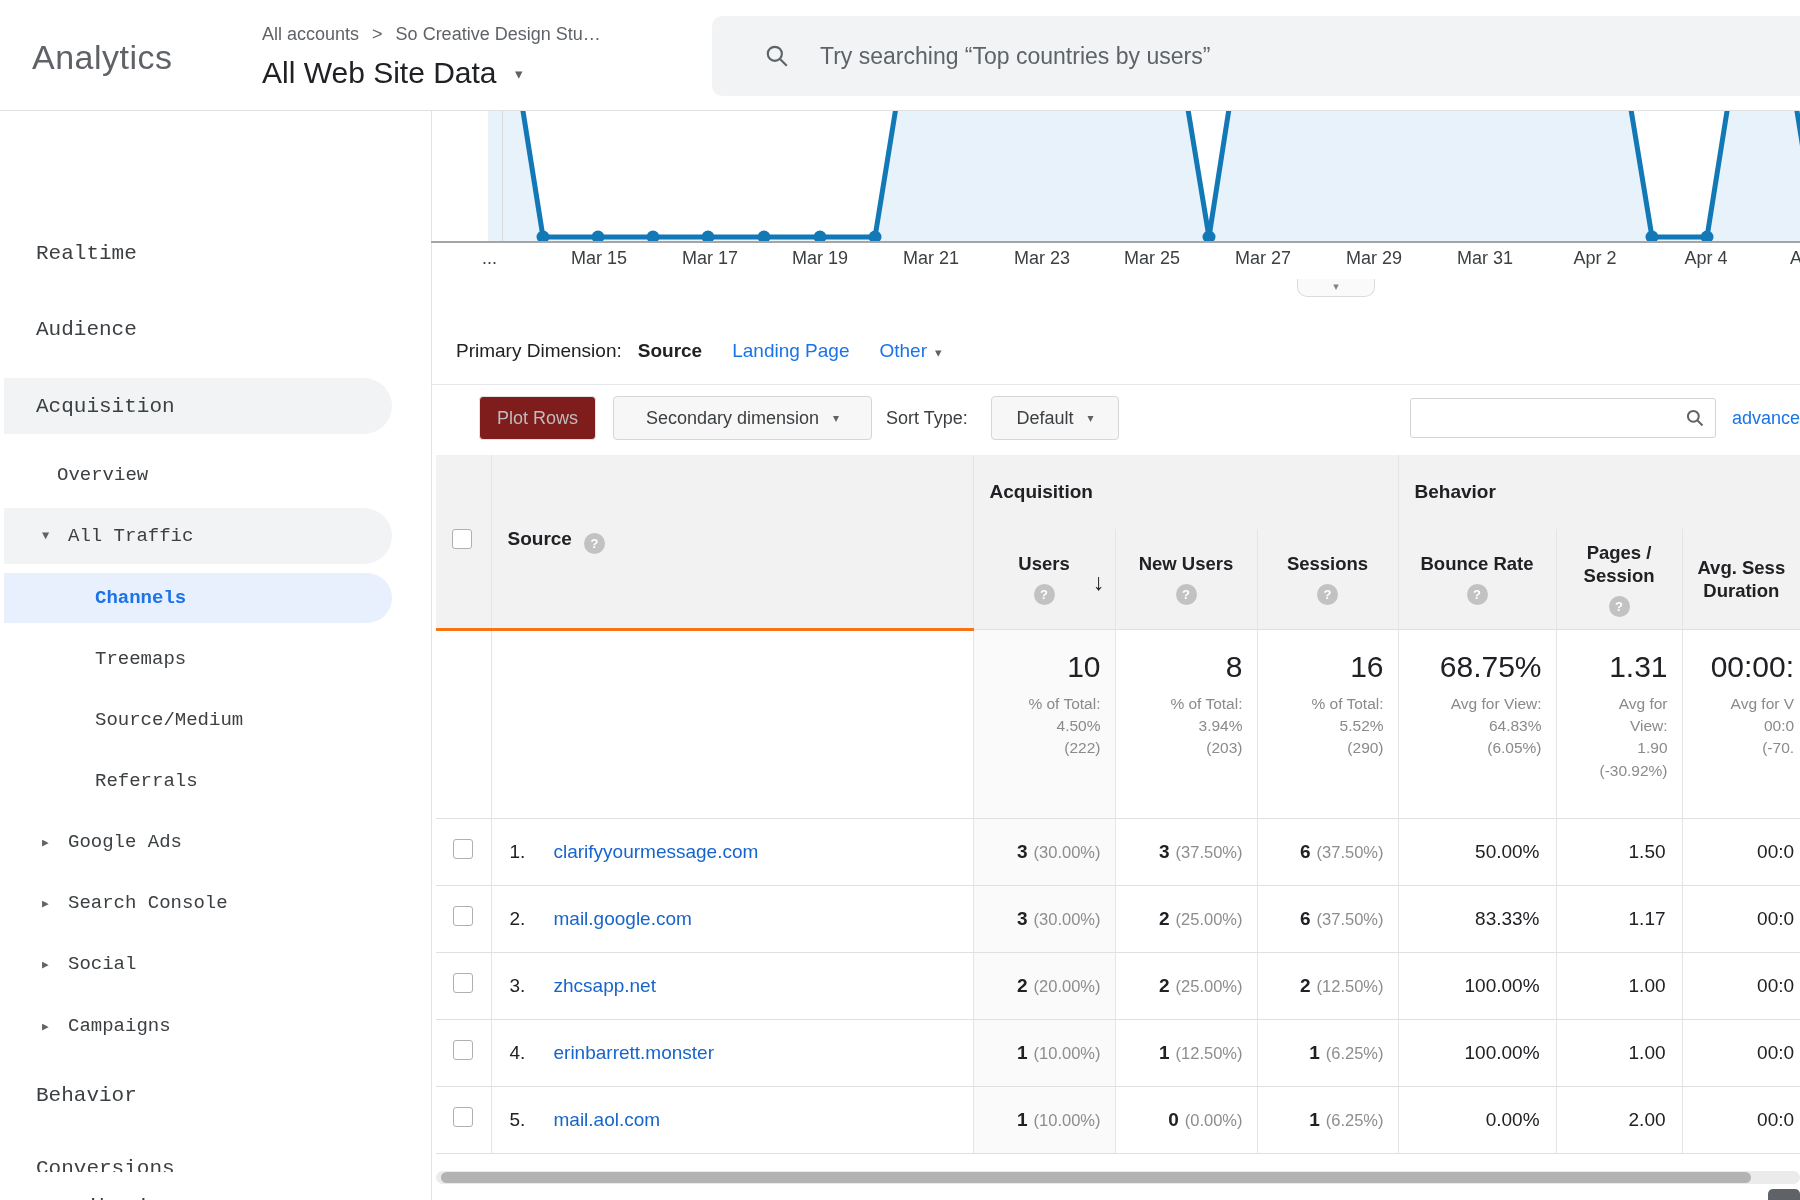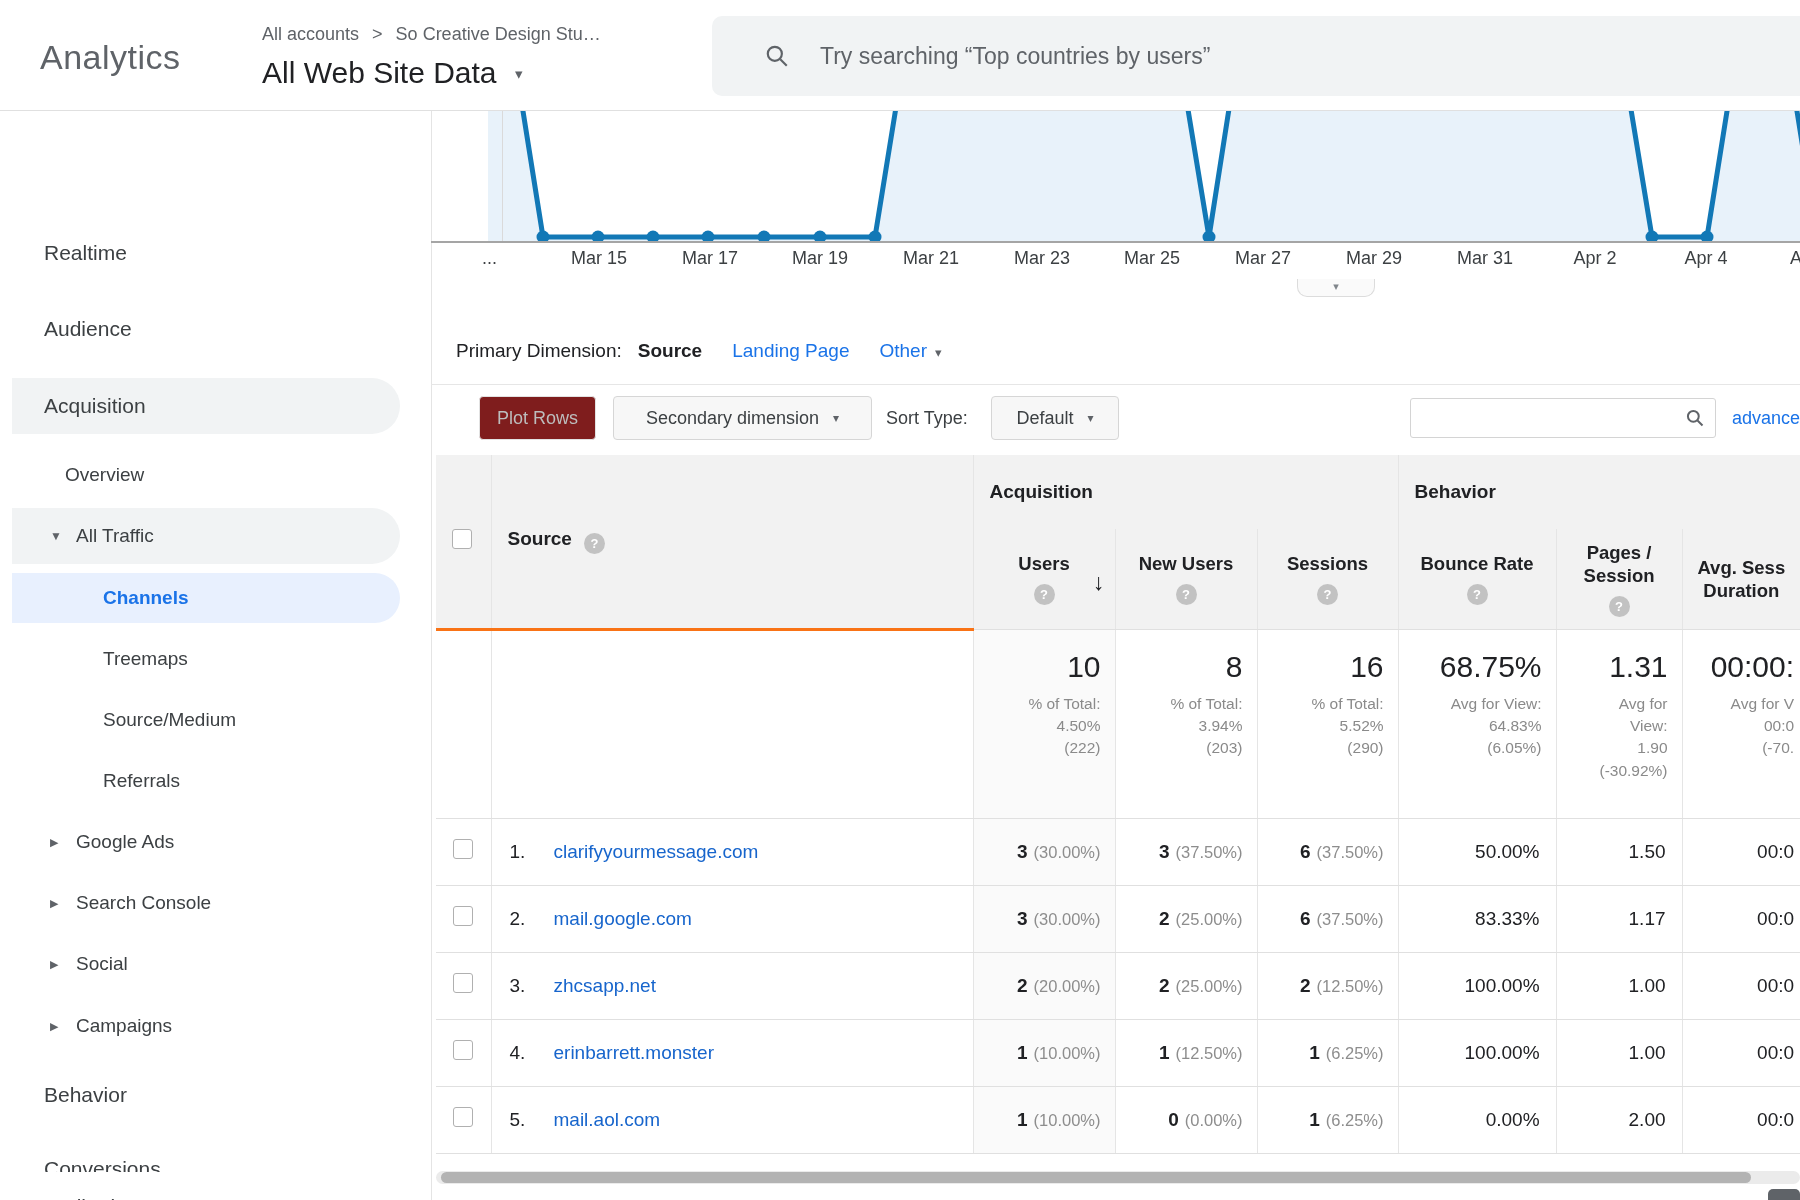--- a/index.html
+++ b/index.html
@@ -1,34 +1,34 @@
 <!DOCTYPE html>
 <html><head>
 <meta charset="utf-8">
 <style>
   * { margin:0; padding:0; box-sizing:border-box; }
   body { font-family:"Liberation Sans", sans-serif; background:#fff; }
   .screen { position:relative; width:1800px; height:1200px; overflow:hidden; background:#fff; }
 
   
   .header { position:absolute; left:0; top:0; width:1800px; height:111px; background:#fff; border-bottom:1px solid #e0e0e0; z-index:5; }
-  .logo { position:absolute; left:40px; top:38px; font-size:34px; color:#5f6368; letter-spacing:.5px; }
+  .logo { position:absolute; left:32px; top:38px; font-size:34px; color:#5f6368; letter-spacing:.5px; }
   .breadcrumb { position:absolute; left:262px; top:24px; font-size:18px; color:#5f6368; white-space:nowrap; }
   .breadcrumb .sep { margin:0 8px; color:#5f6368; }
   .property { position:absolute; left:262px; top:56px; font-size:30px; color:#202124; white-space:nowrap; cursor:pointer; }
   .property .caret { font-size:15px; color:#5f6368; margin-left:10px; vertical-align:4px; }
   .searchbar { position:absolute; left:712px; top:16px; width:1100px; height:80px; background:#f1f3f4; border-radius:10px; display:flex; align-items:center; }
   .searchbar svg { margin-left:52px; flex:0 0 auto; }
   .searchbar input { flex:1; border:none; outline:none; background:transparent; font-size:23px; color:#5f6368; margin-left:30px; font-family:"Liberation Sans", sans-serif; }
   .searchbar input::placeholder { color:#5f6368; opacity:1; }
 
   
   .sidebar { position:absolute; left:0; top:111px; width:431px; height:1089px; background:#fff; }
   .sidebar-border { position:absolute; left:431px; top:111px; width:1px; height:1089px; background:#e4e4e4; }
-  .si { position:absolute; left:12px; width:431px; height:56px; display:flex; align-items:center; font-size:21px; color:#3c4043; cursor:pointer; }
+  .si { position:absolute; left:4px; width:431px; height:56px; display:flex; align-items:center; font-size:21px; color:#3c4043; cursor:pointer;font-family:Liberation Mono, monospace; }
   .si .si-label { white-space:nowrap; }
   .lv0 .si-label { margin-left:32px; }
   .ov  .si-label { margin-left:53px; font-size:19px; }
   .lv1 .si-label { margin-left:64px; font-size:19px; }
   .lv2 .si-label { margin-left:91px; font-size:19px; }
   .pill-gray { background:#f1f3f4; width:388px; border-radius:0 28px 28px 0; }
   .pill-blue { background:#e8f0fe; width:388px; height:50px; border-radius:0 25px 25px 0; }
   .pill-blue .si-label { color:#1a73e8; font-weight:bold; }
   .tri { position:absolute; left:38px; color:#5f6368; }
   .tri.down { font-size:12px; top:21px; }

